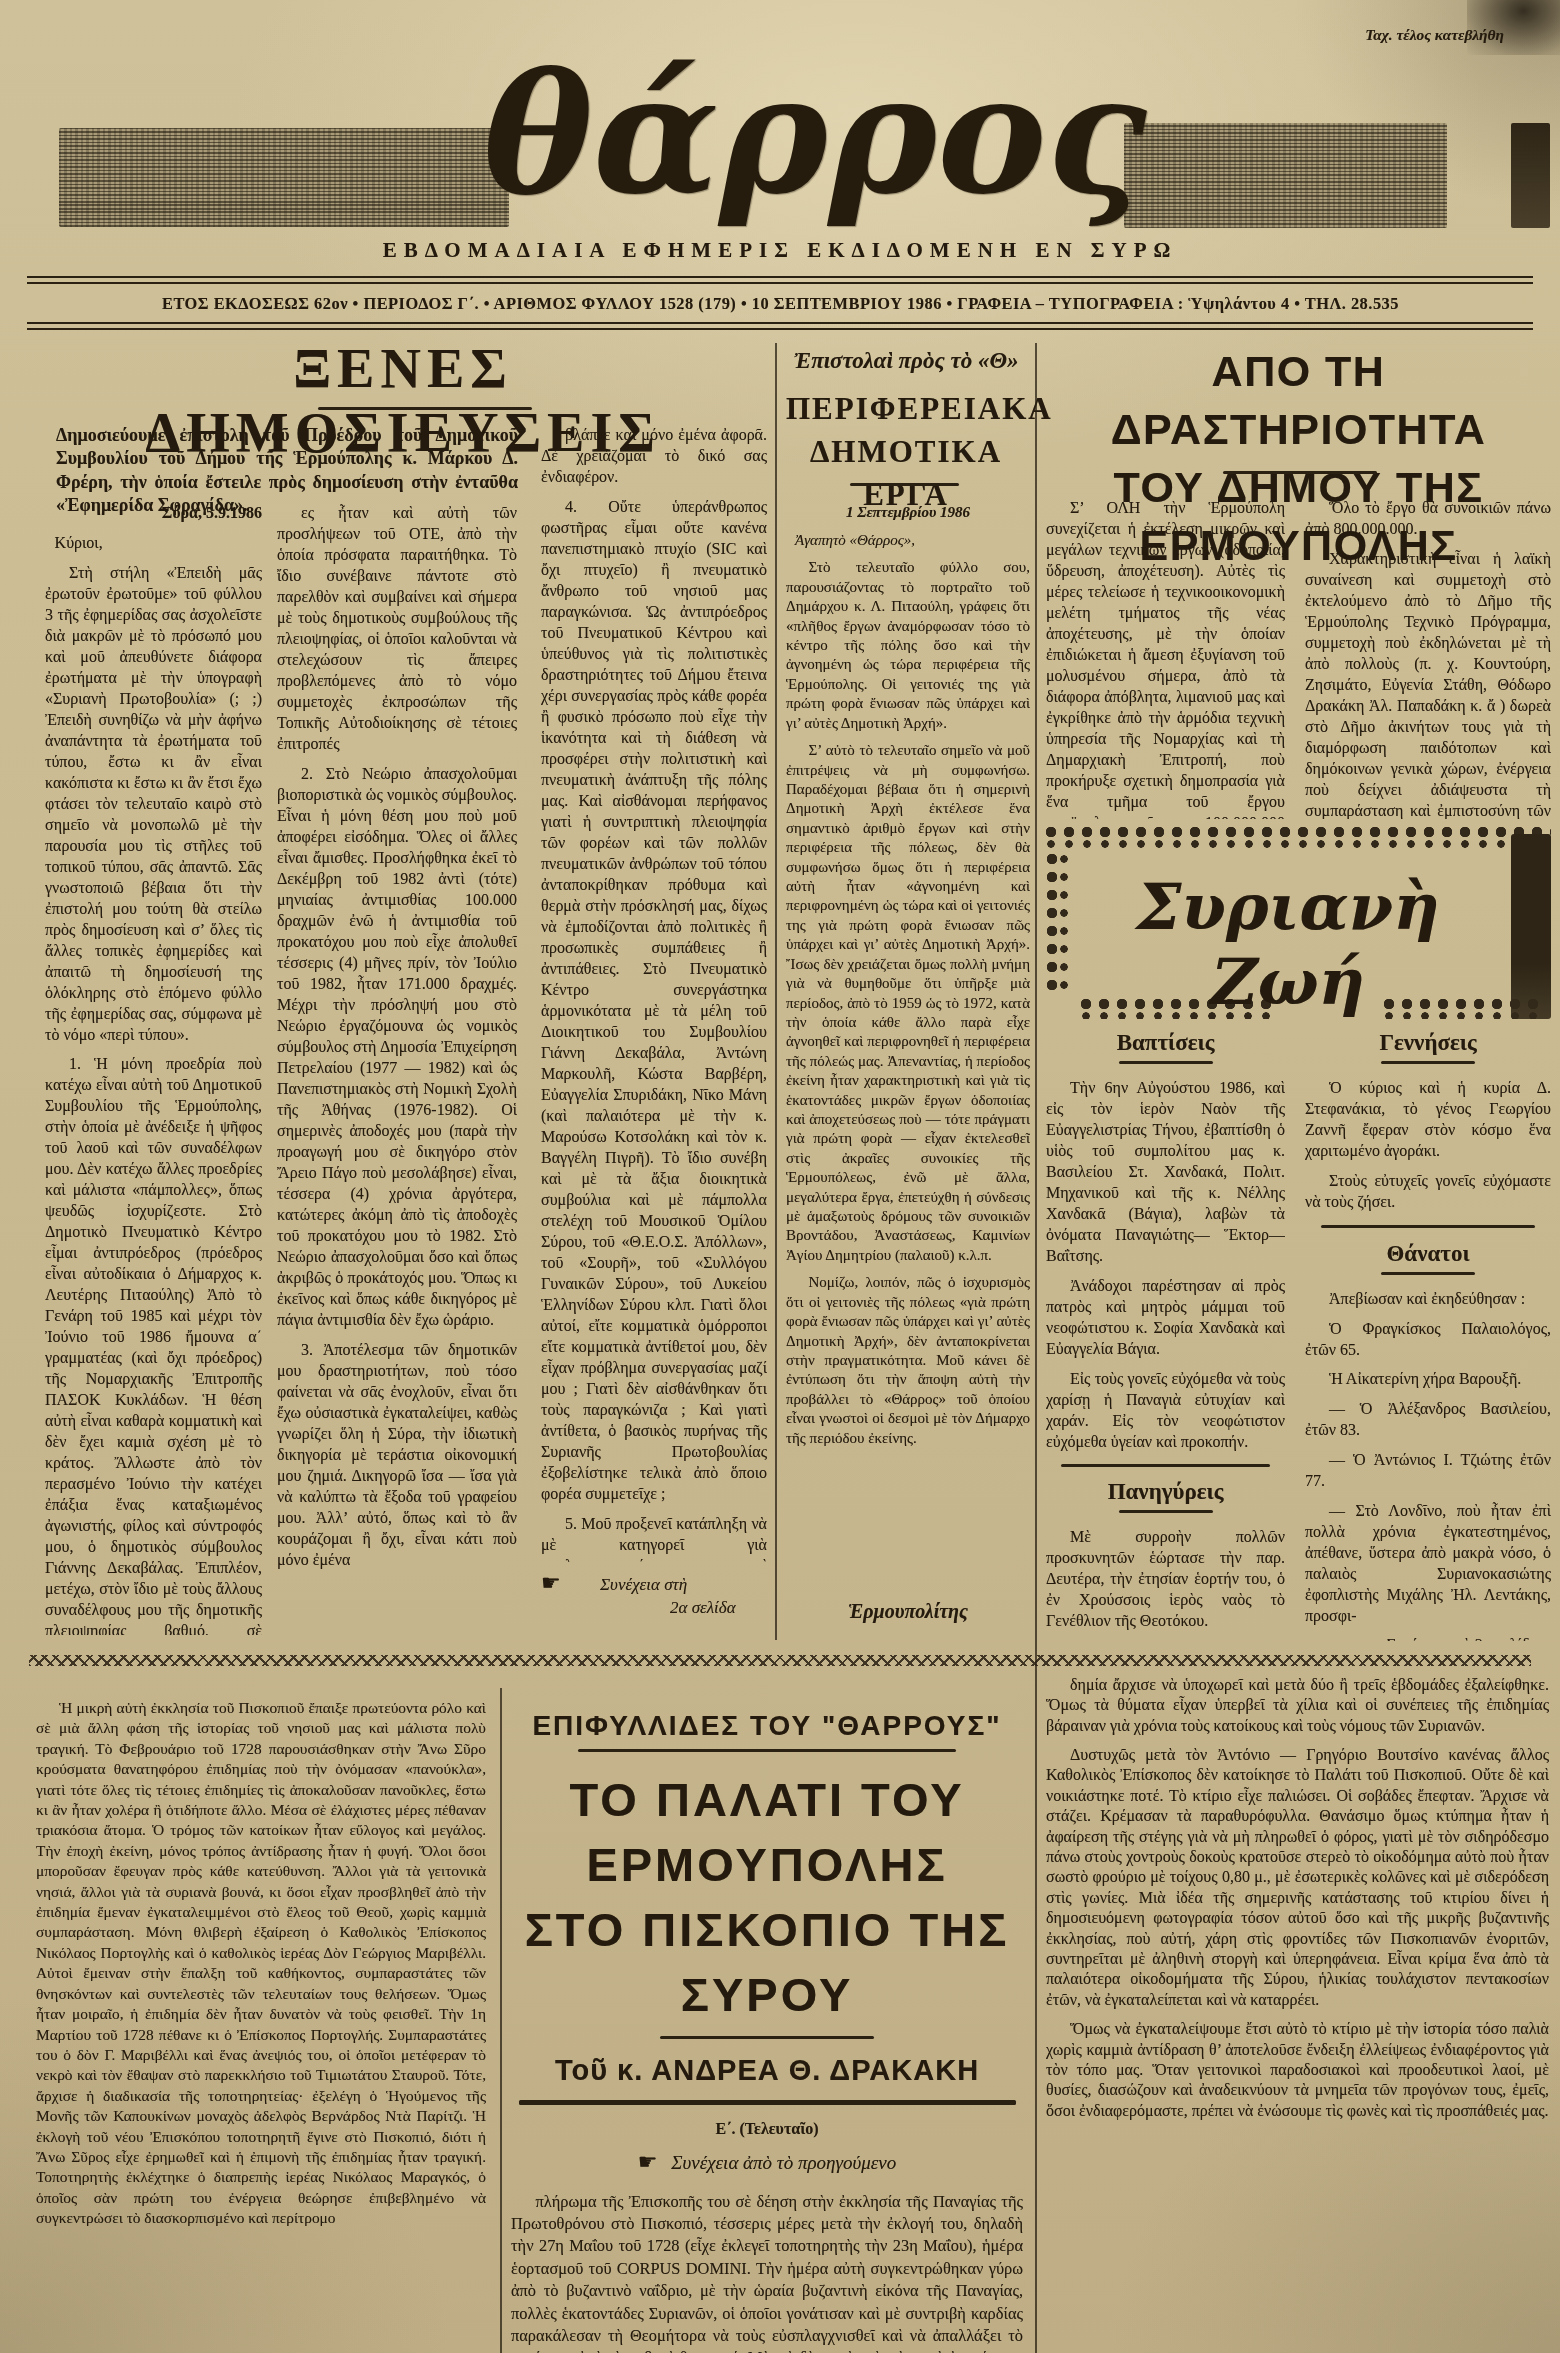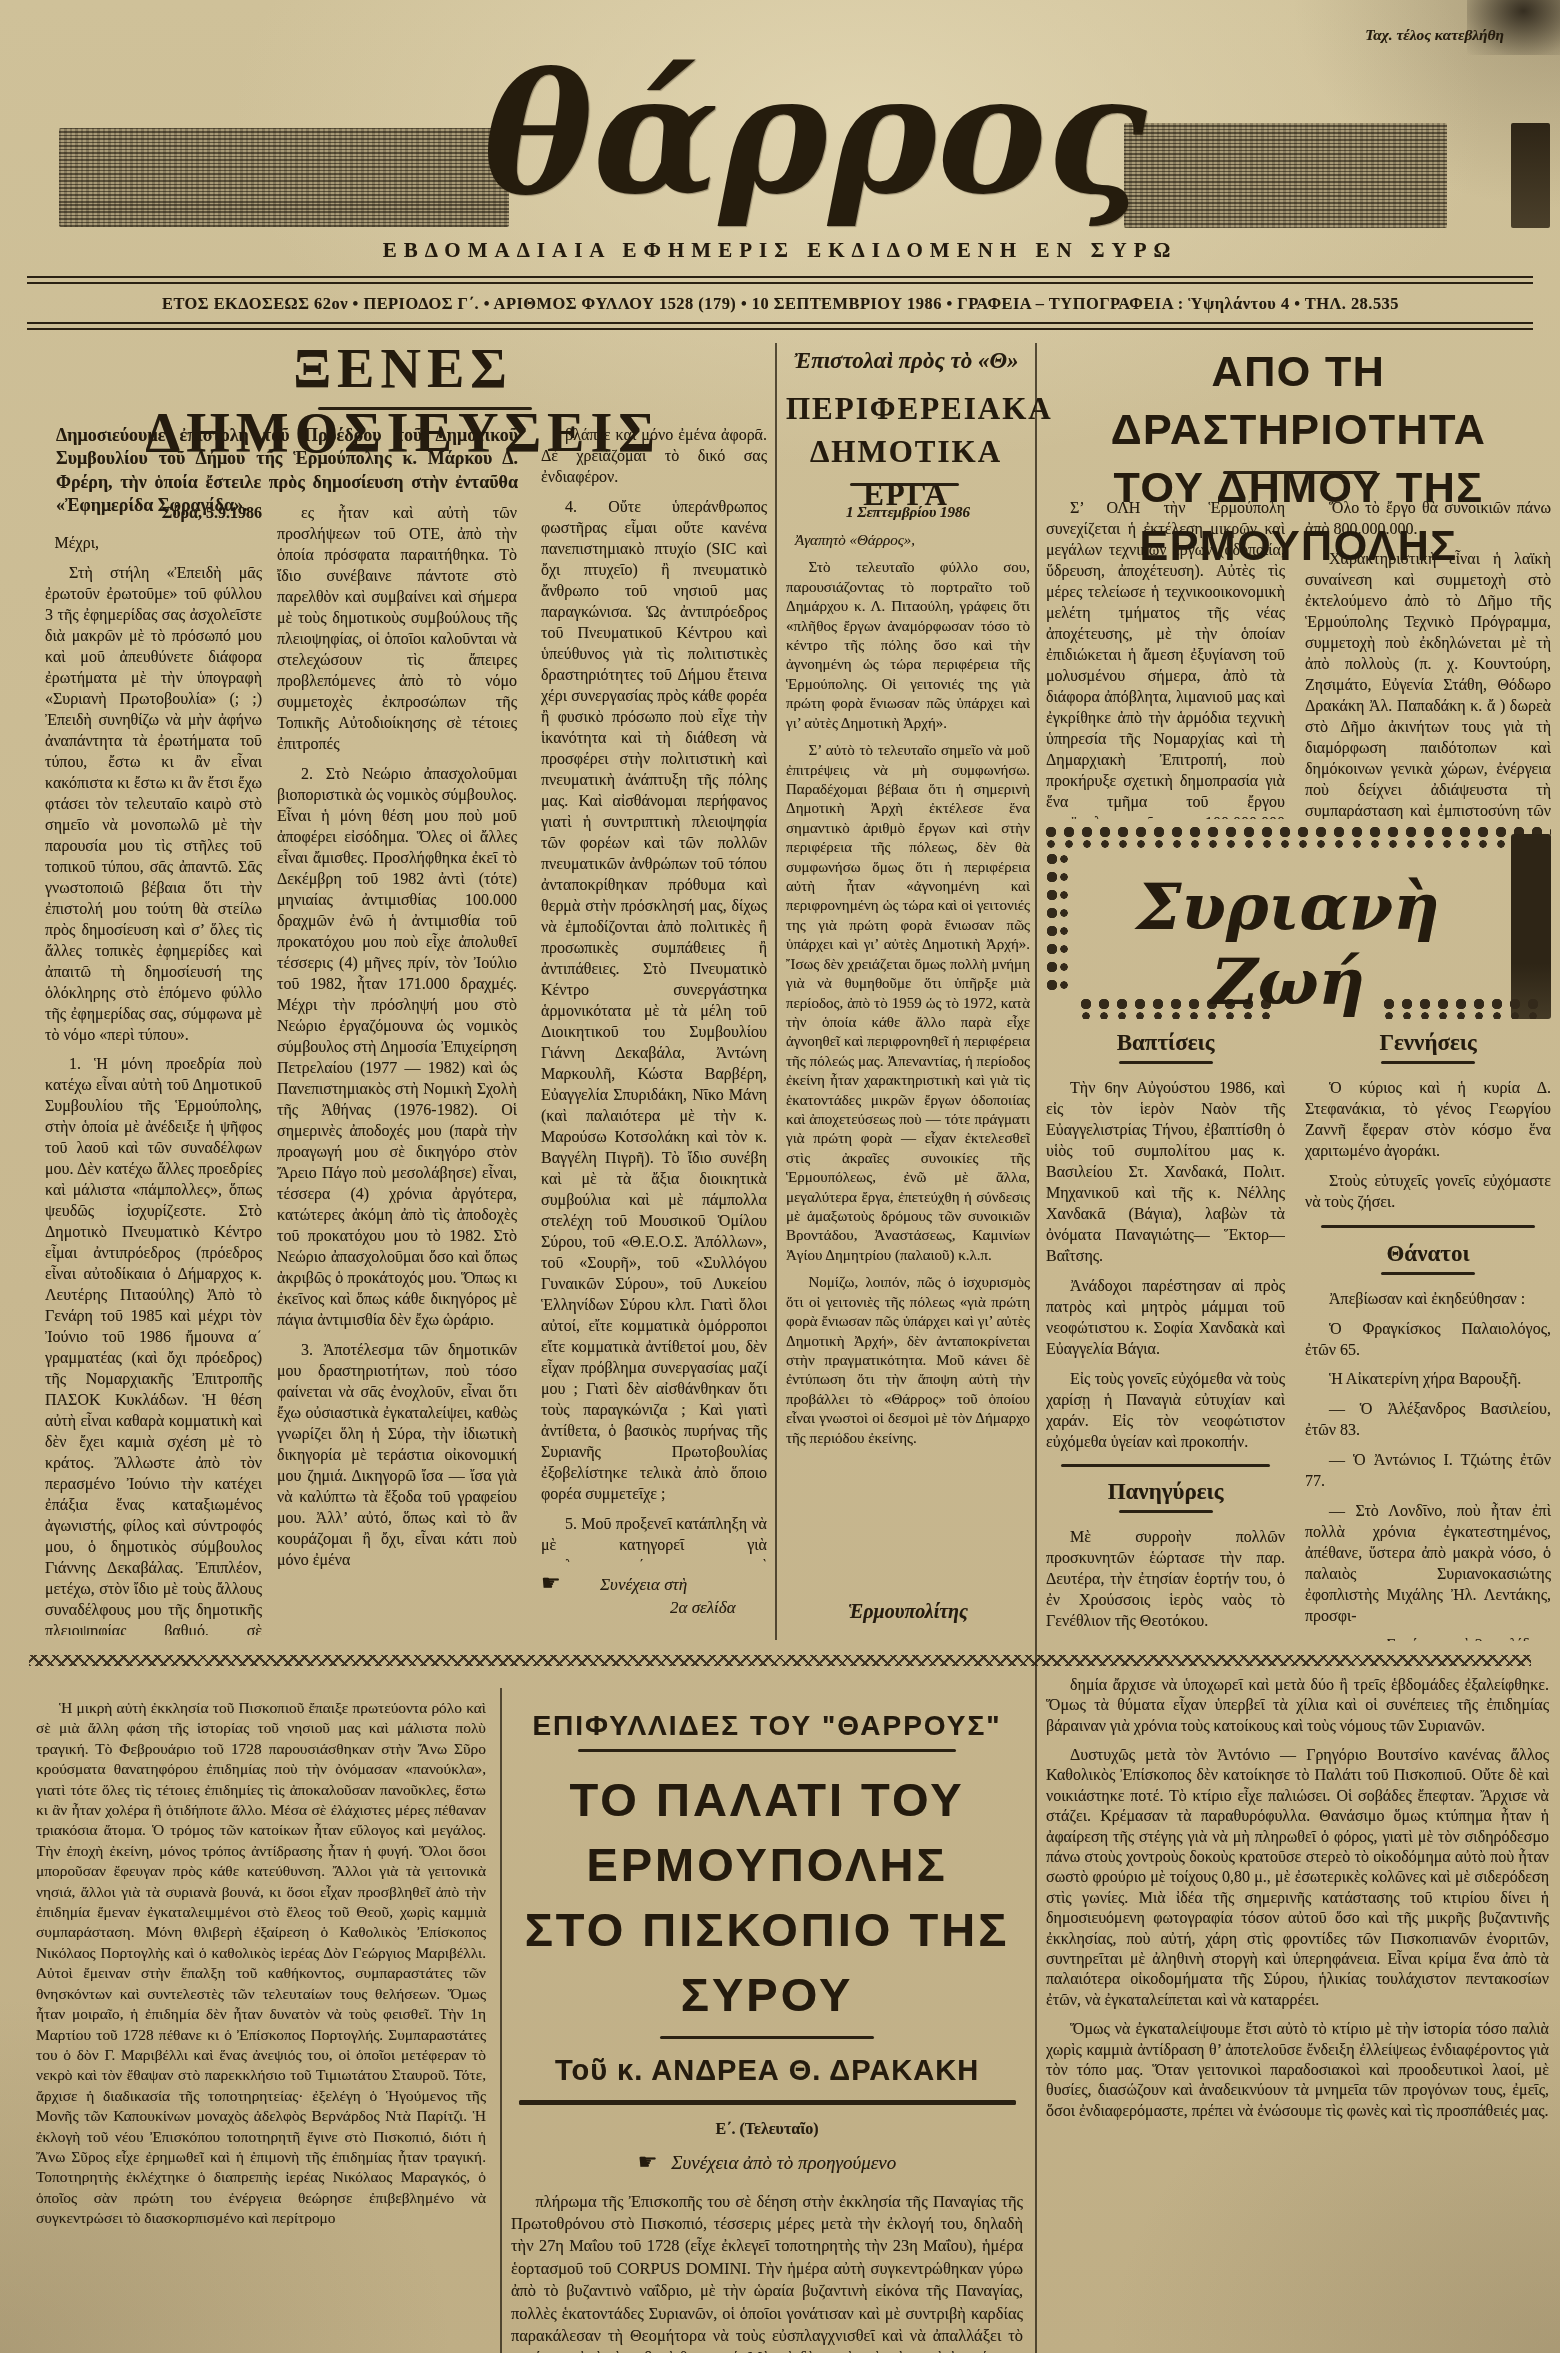--- a/index.html
+++ b/index.html
@@ -78,21 +78,21 @@
   <div class="abs ctr txt" style="left:30px;top:294px;width:1501px;font-size:16.4px;font-weight:bold;letter-spacing:0.5px;white-space:nowrap;">ΕΤΟΣ ΕΚΔΟΣΕΩΣ 62ον  •  ΠΕΡΙΟΔΟΣ Γ΄.  •  ΑΡΙΘΜΟΣ ΦΥΛΛΟΥ 1528 (179)  •  10 ΣΕΠΤΕΜΒΡΙΟΥ 1986  •  ΓΡΑΦΕΙΑ – ΤΥΠΟΓΡΑΦΕΙΑ : Ὑψηλάντου 4  •  ΤΗΛ. 28.535</div>
   <div class="abs hr2" style="left:27px;top:322px;width:1506px;"></div>
 
   <div class="abs ctr headline-serif txt" style="left:45px;top:337px;width:716px;font-size:56px;">ΞΕΝΕΣ ΔΗΜΟΣΙΕΥΣΕΙΣ</div>
   <div class="abs hr1" style="left:318px;top:407px;width:214px;"></div>
 
   <div class="abs just txt noind" style="left:56px;top:424px;width:462px;font-size:18px;line-height:23.4px;font-weight:bold;">Δημοσιεύουμε ἐπιστολὴ τοῦ Προέδρου τοῦ Δημοτικοῦ Συμβουλίου τοῦ Δήμου τῆς Ἑρμούπολης κ. Μάρκου Δ. Φρέρη, τὴν ὁποία ἔστειλε πρὸς δημοσίευση στὴν ἐνταῦθα «Ἐφημερίδα Σφραγίδα».</div>
 
   <div class="abs clip bodytext just txt" style="left:45px;top:502px;width:217px;height:1133px;">
     <p style="text-align:right;text-indent:0;font-weight:bold;">Σύρα, 5.9.1986</p>
-    <p style="text-indent:.6em;">Μέχρι,</p>
+    <p style="text-indent:.6em;">Κύριοι,</p>
     <div class="just">
         <p>Στὴ στήλη «Ἐπειδὴ μᾶς ἐρωτοῦν ἐρωτοῦμε» τοῦ φύλλου 3 τῆς ἐφημερίδας σας ἀσχολεῖστε διὰ μακρῶν μὲ τὸ πρόσωπό μου καὶ μοῦ ἀπευθύνετε διάφορα ἐρωτήματα μὲ τὴν ὑπογραφὴ «Συριανὴ Πρωτοβουλία» (; ;)  Ἐπειδὴ συνηθίζω νὰ μὴν ἀφήνω ἀναπάντητα τὰ ἐρωτήματα τοῦ τύπου, ἔστω κι ἂν εἶναι κακόπιστα κι ἔστω κι ἂν ἔτσι ἔχω φτάσει τὸν τελευταῖο καιρὸ στὸ σημεῖο νὰ μονοπωλῶ μὲ τὴν παρουσία μου τὶς στῆλες τοῦ τοπικοῦ τύπου, σᾶς ἀπαντῶ. Σᾶς γνωστοποιῶ βέβαια ὅτι τὴν ἐπιστολή μου τούτη θὰ στείλω πρὸς δημοσίευση καὶ σ’ ὅλες τὶς ἄλλες τοπικὲς ἐφημερίδες καὶ ἀπαιτῶ τὴ δημοσίευσή της ὁλόκληρης στὸ ἑπόμενο φύλλο τῆς ἐφημερίδας σας, σύμφωνα μὲ τὸ νόμο «περὶ τύπου».</p>
         <p>1. Ἡ μόνη προεδρία ποὺ κατέχω εἶναι αὐτὴ τοῦ Δημοτικοῦ Συμβουλίου τῆς Ἑρμούπολης, στὴν ὁποία μὲ ἀνέδειξε ἡ ψῆφος τοῦ λαοῦ καὶ τῶν συναδέλφων μου. Δὲν κατέχω ἄλλες προεδρίες καὶ μάλιστα «πάμπολλες», ὅπως ψευδῶς ἰσχυρίζεστε. Στὸ Δημοτικὸ Πνευματικὸ Κέντρο εἶμαι ἀντιπρόεδρος (πρόεδρος εἶναι αὐτοδίκαια ὁ Δήμαρχος κ. Λευτέρης Πιταούλης)  Ἀπὸ τὸ Γενάρη τοῦ 1985 καὶ μέχρι τὸν Ἰούνιο τοῦ 1986 ἤμουνα α΄ γραμματέας (καὶ ὄχι πρόεδρος) τῆς Νομαρχιακῆς Ἐπιτροπῆς ΠΑΣΟΚ Κυκλάδων. Ἡ θέση αὐτὴ εἶναι καθαρὰ κομματικὴ καὶ δὲν ἔχει καμιὰ σχέση μὲ τὸ κράτος. Ἄλλωστε ἀπὸ τὸν περασμένο Ἰούνιο τὴν κατέχει ἐπάξια ἕνας καταξιωμένος ἀγωνιστής, φίλος καὶ σύντροφός μου, ὁ δημοτικὸς σύμβουλος Γιάννης Δεκαβάλας. Ἐπιπλέον, μετέχω, στὸν ἴδιο μὲ τοὺς ἄλλους συναδέλφους μου τῆς δημοτικῆς πλειοψηφίας βαθμό, σὲ ὁρισμένες ἐπιτροπές, ἀνάμεσα στὶς ὁποῖ-</p>
       </div>
   </div>
 
   <div class="abs clip bodytext just txt" style="left:277px;top:502px;width:240px;height:1133px;">
     <div>
         <p>ες ἦταν καὶ αὐτὴ τῶν προσλήψεων τοῦ ΟΤΕ, ἀπὸ τὴν ὁποία πρόσφατα παραιτήθηκα. Τὸ ἴδιο συνέβαινε πάντοτε στὸ παρελθὸν καὶ συμβαίνει καὶ σήμερα μὲ τοὺς δημοτικοὺς συμβούλους τῆς πλειοψηφίας, οἱ ὁποῖοι καλοῦνται νὰ στελεχώσουν τὶς ἄπειρες προβλεπόμενες ἀπὸ τὸ νόμο συμμετοχὲς ἐκπροσώπων τῆς Τοπικῆς Αὐτοδιοίκησης σὲ τέτοιες ἐπιτροπές</p>
         <p>2. Στὸ Νεώριο ἀπασχολοῦμαι βιοποριστικὰ ὡς νομικὸς σύμβουλος. Εἶναι ἡ μόνη θέση μου ποὺ μοῦ ἀποφέρει εἰσόδημα. Ὅλες οἱ ἄλλες εἶναι ἄμισθες. Προσλήφθηκα ἐκεῖ τὸ Δεκέμβρη τοῦ 1982 ἀντὶ (τότε) μηνιαίας ἀντιμισθίας 100.000 δραχμῶν ἐνῶ ἡ ἀντιμισθία τοῦ προκατόχου μου ποὺ εἶχε ἀπολυθεῖ τέσσερις (4) μῆνες πρίν, τὸν Ἰούλιο τοῦ 1982, ἦταν 171.000 δραχμές. Μέχρι τὴν πρόσληψή μου στὸ Νεώριο ἐργαζόμουνα ὡς νομικὸς σύμβουλος στὴ Δημοσία Ἐπιχείρηση Πετρελαίου (1977 — 1982) καὶ ὡς Πανεπιστημιακὸς στὴ Νομικὴ Σχολὴ τῆς Ἀθήνας (1976-1982). Οἱ σημερινὲς ἀποδοχές μου (παρὰ τὴν προαγωγή μου σὲ δικηγόρο στὸν Ἄρειο Πάγο ποὺ μεσολάβησε) εἶναι, τέσσερα (4) χρόνια ἀργότερα, κατώτερες ἀκόμη ἀπὸ τὶς ἀποδοχὲς τοῦ προκατόχου μου τὸ 1982. Στὸ Νεώριο ἀπασχολοῦμαι ὅσο καὶ ὅπως ἀκριβῶς ὁ προκάτοχός μου. Ὅπως κι ἐκεῖνος καὶ ὅπως κάθε δικηγόρος μὲ πάγια ἀντιμισθία δὲν ἔχω ὡράριο.</p>

